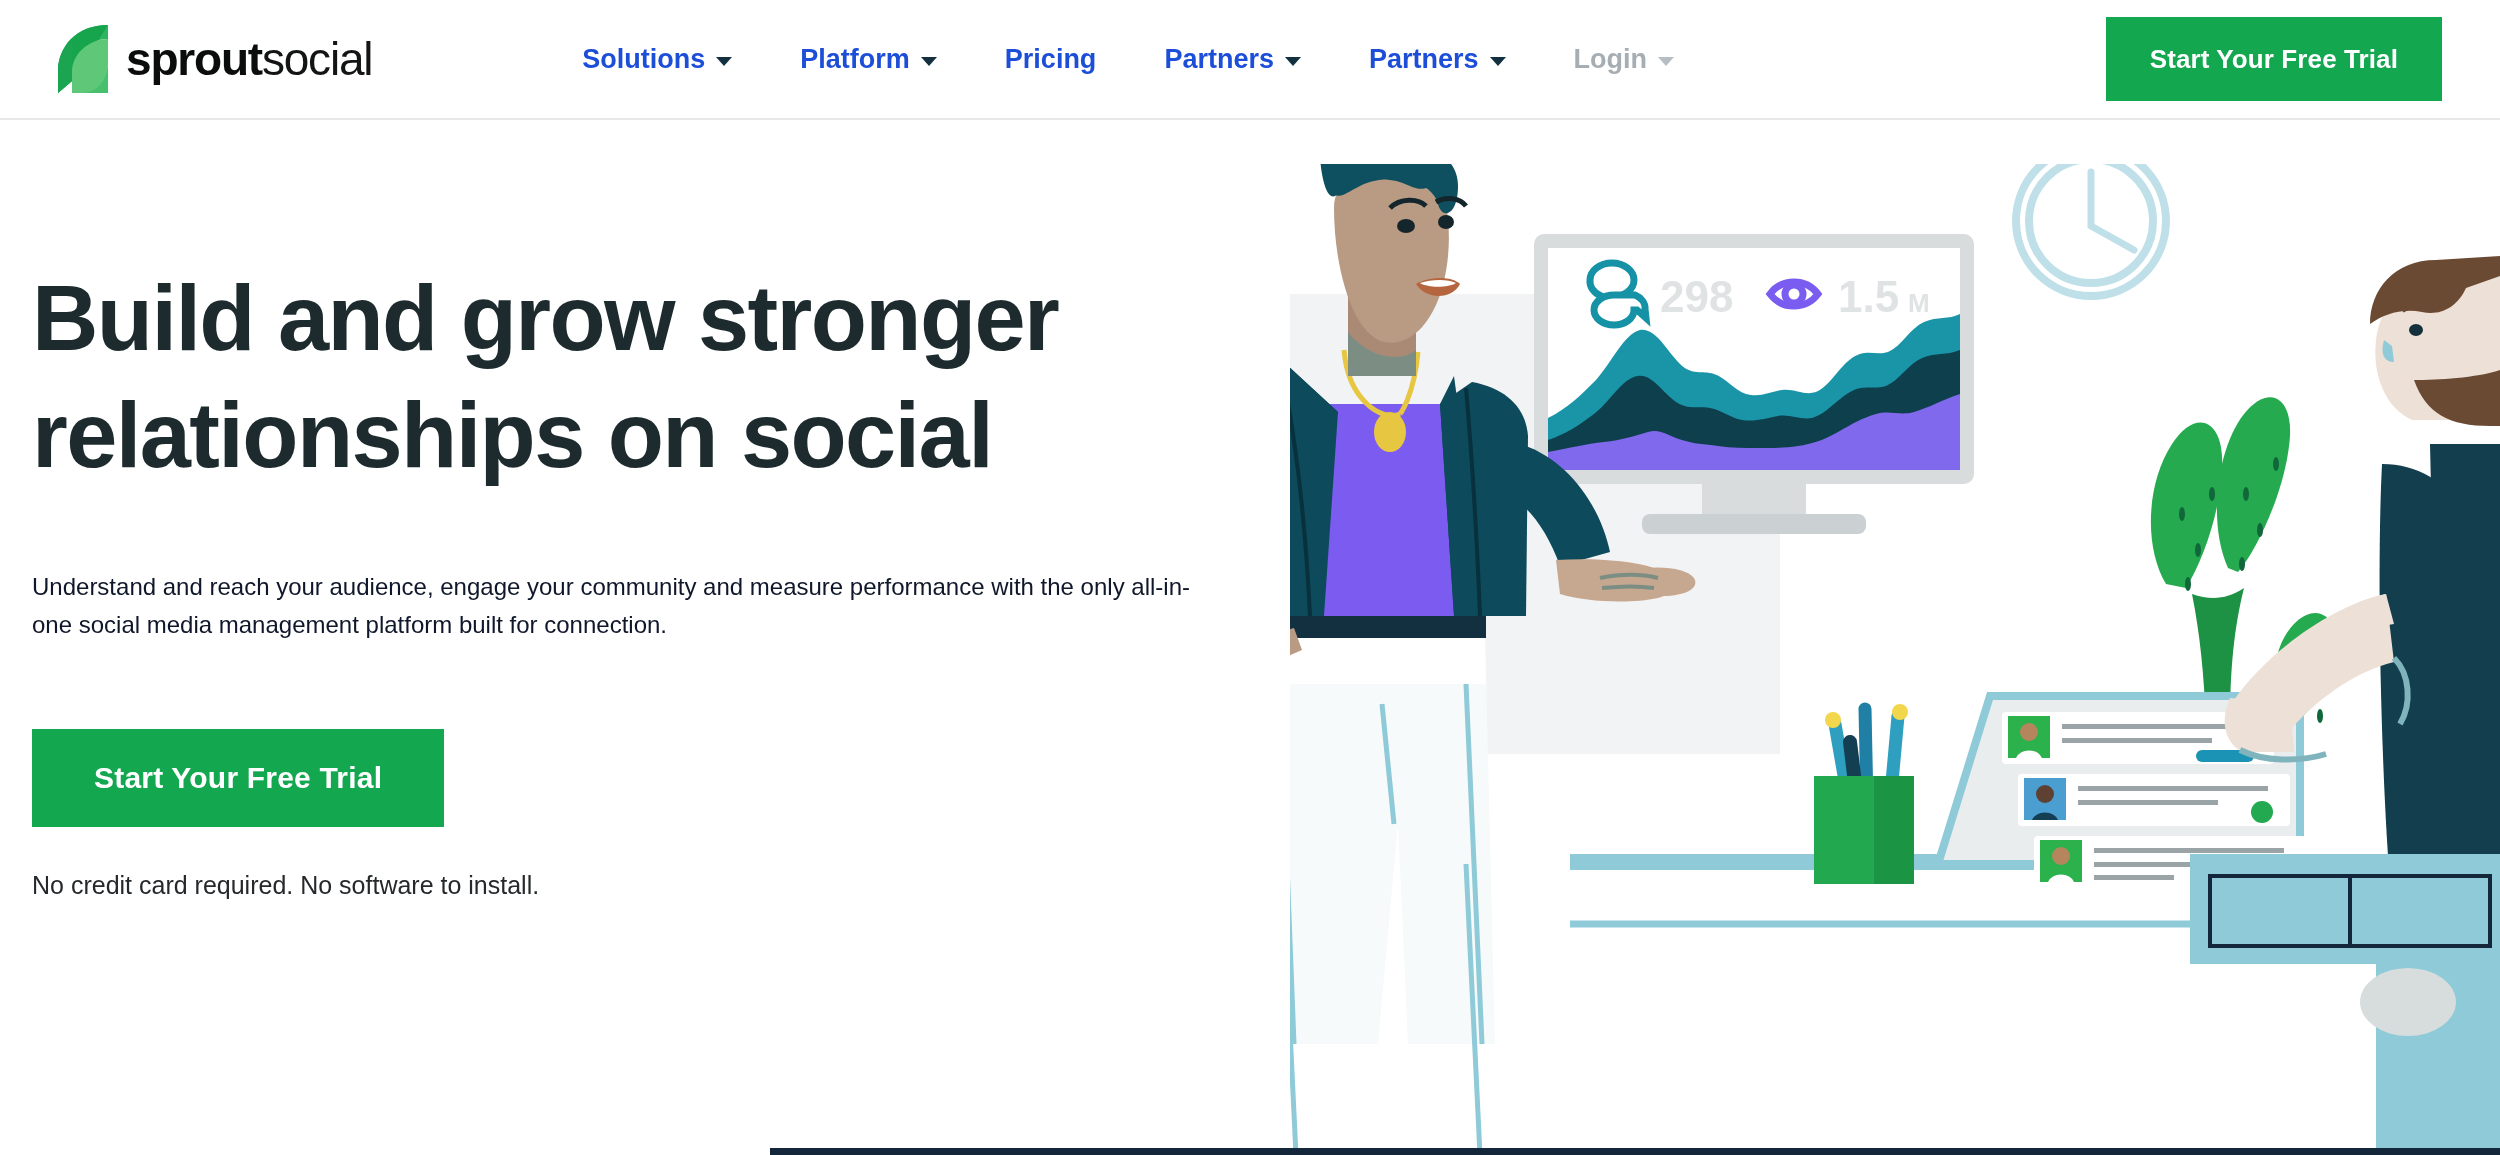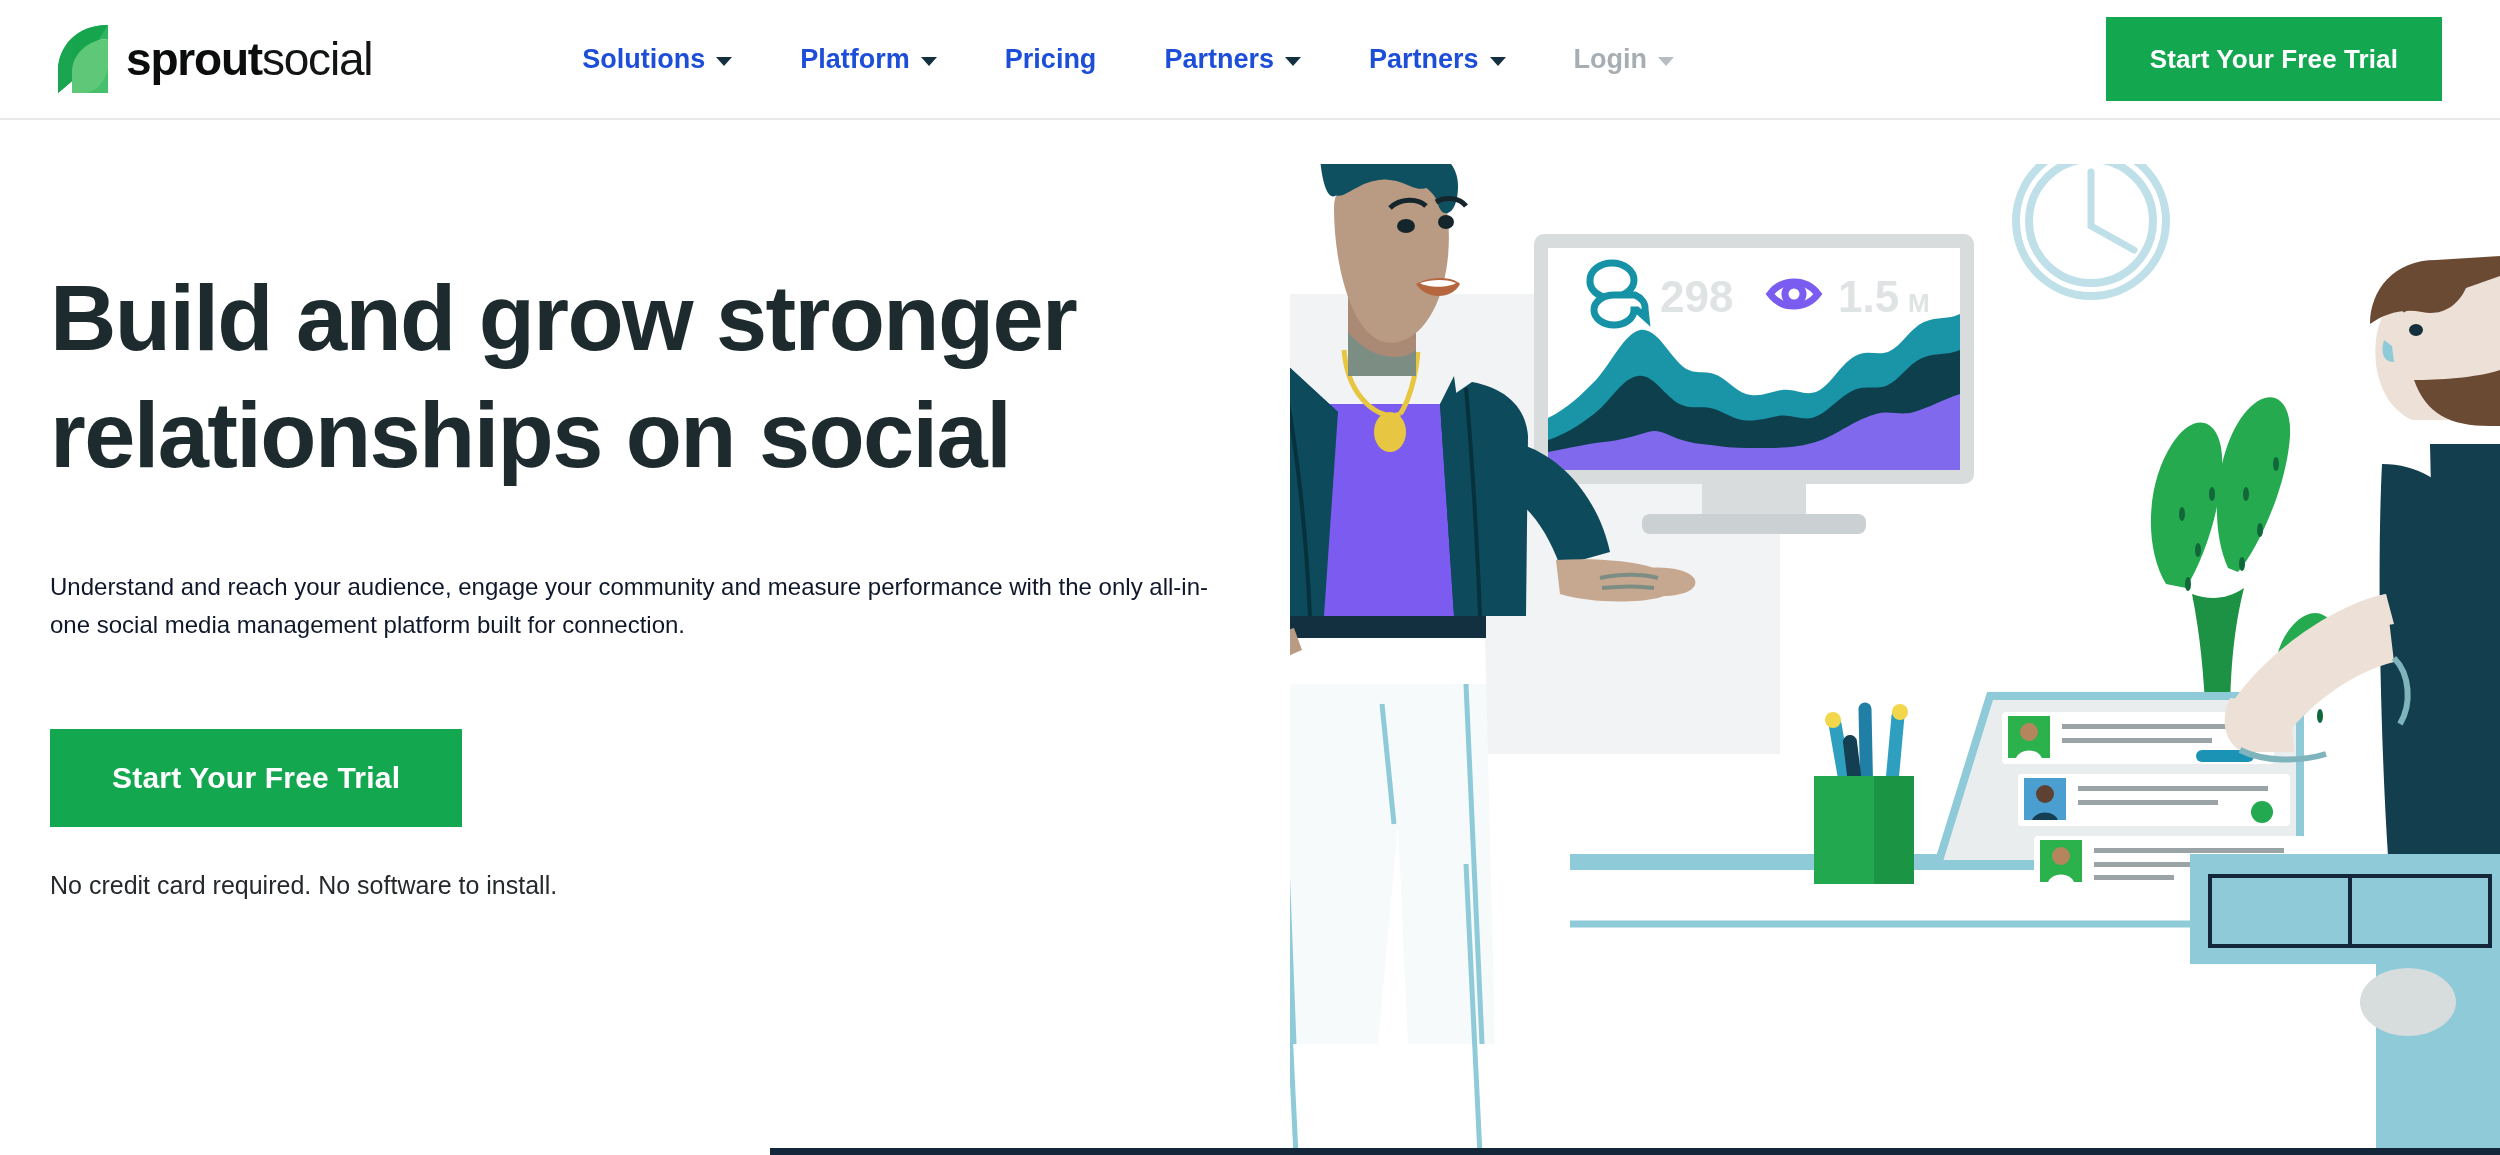--- a/index.html
+++ b/index.html
@@ -41,21 +41,21 @@
 
   .nav-spacer { flex:1; }
 
   .cta-nav {
     background:#13a750; color:#fff; font-size:26px; font-weight:bold;
     padding:0 44px; height:84px; line-height:84px; margin-right:58px;
     border:none; cursor:pointer; white-space:nowrap; letter-spacing:.1px;
   }
 
   
-  .hero-copy { position:absolute; left:50px; top:260px; width:1250px; z-index:20; }
+  .hero-copy { position:absolute; left:32px; top:260px; width:1250px; z-index:20; }
   .headline {
     font-size:92px; font-weight:bold; line-height:1.27;
     color:#1d2b2e; letter-spacing:-1.6px; max-width:1200px;
   }
   .subhead {
     margin-top:74px; font-size:24px; line-height:1.58;
     color:#0f172a; font-weight:400; max-width:1165px;
   }
   .cta-hero {
     margin-top:86px; display:inline-block; background:#13a750; color:#fff;

